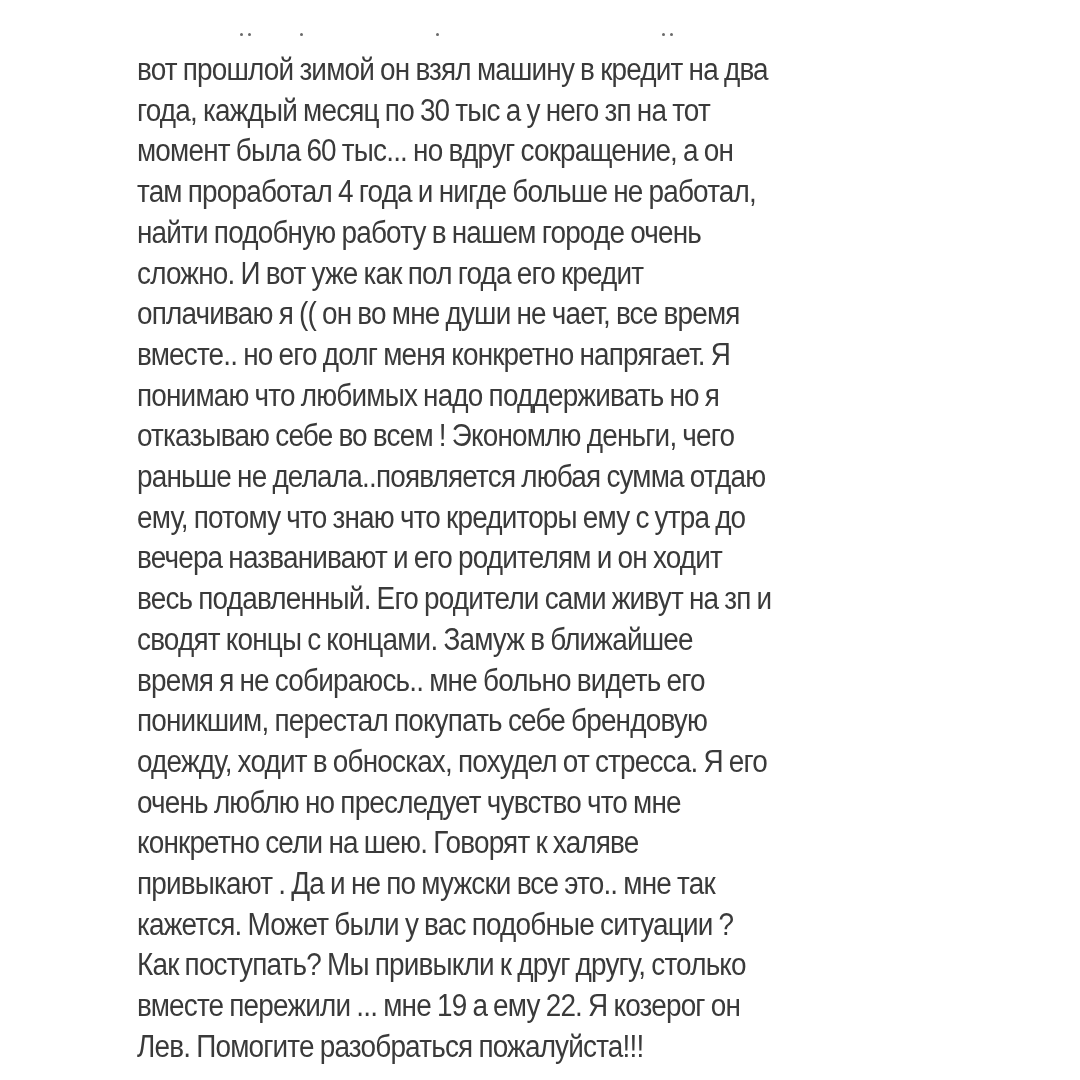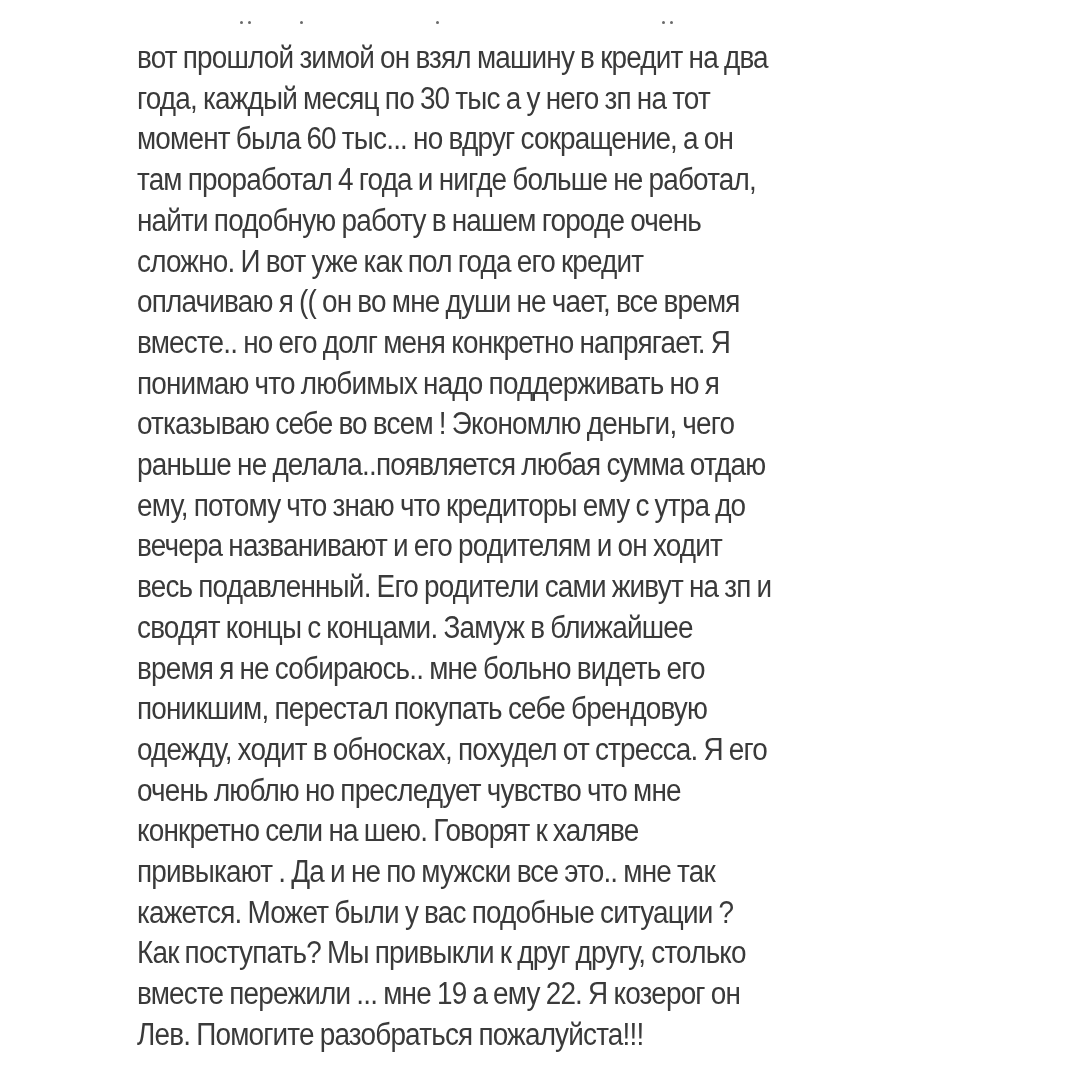--- a/index.html
+++ b/index.html
@@ -8,21 +8,21 @@
       background: #ffffff;
     }
     body {
       width: 1080px;
       height: 1080px;
       position: relative;
       overflow: hidden;
     }
     .page {
       position: absolute;
-      left: 0; top: 4px;
+      left: 0; top: 16px;
       width: 1080px; height: 968px;
       background: #ffffff;
     }
     .cut-dots {
       position: absolute;
       top: 17px;
       left: 0;
       width: 1080px;
       height: 6px;
     }

